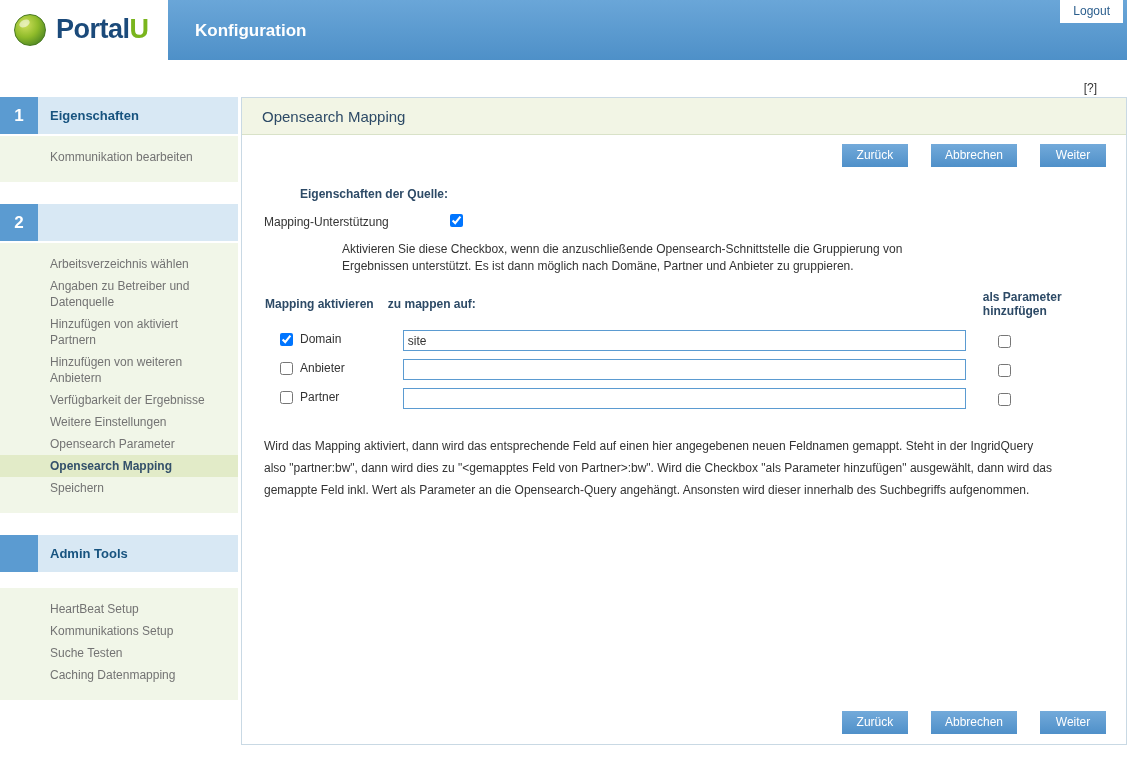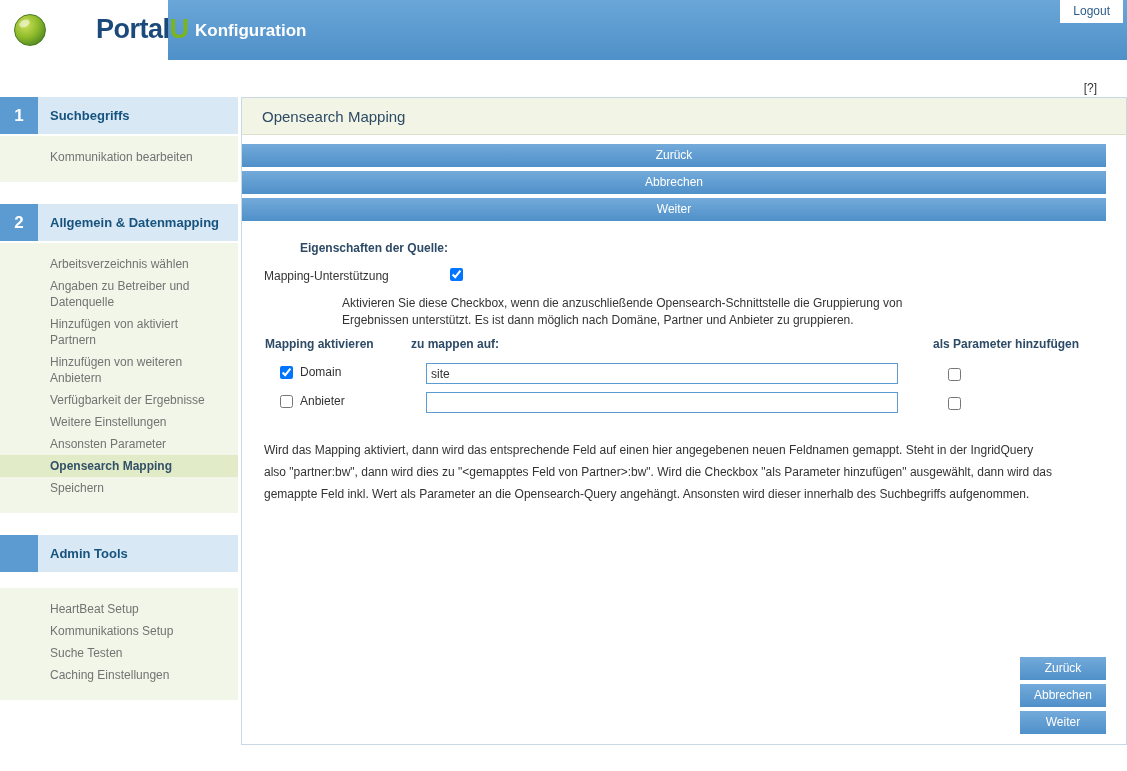--- a/index.html
+++ b/index.html
@@ -22,21 +22,20 @@
   }
   .logo-box {
     position: absolute;
     left: 0; top: 0;
     width: 168px; height: 60px;
     background: #ffffff;
     border-bottom: 1px solid #ffffff;
     display: flex;
     align-items: center;
     padding-left: 14px;
-    gap: 40px;
   }
   .logo-globe {
     width: 32px; height: 32px;
     border-radius: 50%;
     background: radial-gradient(circle at 35% 32%, #cfe05c 0%, #8fbb2a 45%, #2e6d1f 100%);
     border: 1px solid #4a7a22;
     position: relative;
     flex: 0 0 auto;
   }
   .logo-globe:after {
@@ -173,23 +172,22 @@
     align-items: center;
     padding-left: 20px;
   }
   .content-title {
     font-size: 15px;
     color: #2d4a66;
   }
   .btn-row {
     display: flex;
     justify-content: flex-end;
-    gap: 4px;
+    gap: 23px;
     padding: 9px 20px 0 0;
-    flex-direction: column;
   }
   .btn-row.bottom {
     position: absolute;
     right: 0; bottom: 10px;
     padding-right: 20px;
   }
   .btn {
     background: #5b9bd1;
     background: linear-gradient(to bottom, #73aada 0%, #4f90c9 100%);
     color: #ffffff;
@@ -227,21 +225,21 @@
     vertical-align: middle;
   }
   .help-text {
     margin: 12px 0 0 78px;
     font-size: 12px;
     color: #333;
     line-height: 17px;
     max-width: 620px;
   }
   .map-table {
-    margin-top: 7px;
+    margin-top: 14px;
     width: 100%;
     border-collapse: collapse;
   }
   .map-table th {
     text-align: left;
     font-size: 12px;
     font-weight: bold;
     color: #2d4a66;
     padding-bottom: 8px;
   }
@@ -253,21 +251,21 @@
   .col-param { width: 172px; text-align: left; }
   .cb-label {
     display: inline-flex;
     align-items: center;
     gap: 7px;
     font-size: 12px;
     color: #333;
     cursor: pointer;
   }
   .map-input {
-    width: 472px;
+    width: 563px;
     height: 21px;
     border: 1px solid #5b9bd1;
     font-size: 12px;
     font-family: "Liberation Sans", sans-serif;
     padding: 1px 4px;
     color: #333;
     background: #ffffff;
   }
   .long-help {
     margin-top: 22px;
@@ -292,54 +290,53 @@
 <div class="help-row">
   <a class="help-link">[?]</a>
 </div>
 
 <div class="body-wrap">
 
   <div class="sidebar">
 
     <div class="sb-section-head">
       <div class="sb-num">1</div>
-      <div class="sb-head-label">Suchbegriffs</div>
+      <div class="sb-head-label">Eigenschaften</div>
     </div>
     <div class="sb-items">
       <div class="sb-item">Kommunikation bearbeiten</div>
     </div>
     <div class="sb-gap"></div>
 
     <div class="sb-section-head">
       <div class="sb-num">2</div>
-      <div class="sb-head-label">Allgemein &amp; Datenmapping</div>
     </div>
     <div class="sb-items">
       <div class="sb-item">Arbeitsverzeichnis wählen</div>
       <div class="sb-item">Angaben zu Betreiber und Datenquelle</div>
       <div class="sb-item">Hinzufügen von aktiviert Partnern</div>
       <div class="sb-item">Hinzufügen von weiteren Anbietern</div>
       <div class="sb-item">Verfügbarkeit der Ergebnisse</div>
       <div class="sb-item">Weitere Einstellungen</div>
-      <div class="sb-item">Ansonsten Parameter</div>
+      <div class="sb-item">Opensearch Parameter</div>
       <div class="sb-item selected">Opensearch Mapping</div>
       <div class="sb-item">Speichern</div>
     </div>
     <div class="sb-gap"></div>
 
     <div class="sb-section-head">
       <div class="sb-num blank"></div>
       <div class="sb-head-label">Admin Tools</div>
     </div>
     <div class="sb-gap-sm"></div>
     <div class="sb-items plain">
       <div class="sb-item">HeartBeat Setup</div>
       <div class="sb-item">Kommunikations Setup</div>
       <div class="sb-item">Suche Testen</div>
-      <div class="sb-item">Caching Einstellungen</div>
+      <div class="sb-item">Caching Datenmapping</div>
     </div>
   </div>
 
   <div class="content">
 
     <div class="content-title-bar">
       <div class="content-title">Opensearch Mapping</div>
     </div>
 
     <div class="btn-row">
@@ -388,20 +385,34 @@
                 <span>Anbieter</span>
               </label>
             </td>
             <td>
               <input class="map-input" type="text" value="" style="">
             </td>
             <td class="col-param">
               <input type="checkbox" style="">
             </td>
           </tr>
+          <tr>
+            <td>
+              <label class="cb-label">
+                <input type="checkbox" style="">
+                <span>Partner</span>
+              </label>
+            </td>
+            <td>
+              <input class="map-input" type="text" value="" style="">
+            </td>
+            <td class="col-param">
+              <input type="checkbox" style="">
+            </td>
+          </tr>
         </tbody>
       </table>
 
       <div class="long-help">Wird das Mapping aktiviert, dann wird das entsprechende Feld auf einen hier angegebenen neuen Feldnamen gemappt. Steht in der IngridQuery also "partner:bw", dann wird dies zu "&lt;gemapptes Feld von Partner&gt;:bw". Wird die Checkbox "als Parameter hinzufügen" ausgewählt, dann wird das gemappte Feld inkl. Wert als Parameter an die Opensearch-Query angehängt. Ansonsten wird dieser innerhalb des Suchbegriffs aufgenommen.</div>
     </div>
 
     <div class="btn-row bottom">
       <button class="btn">Zurück</button>
       <button class="btn">Abbrechen</button>
       <button class="btn">Weiter</button>

